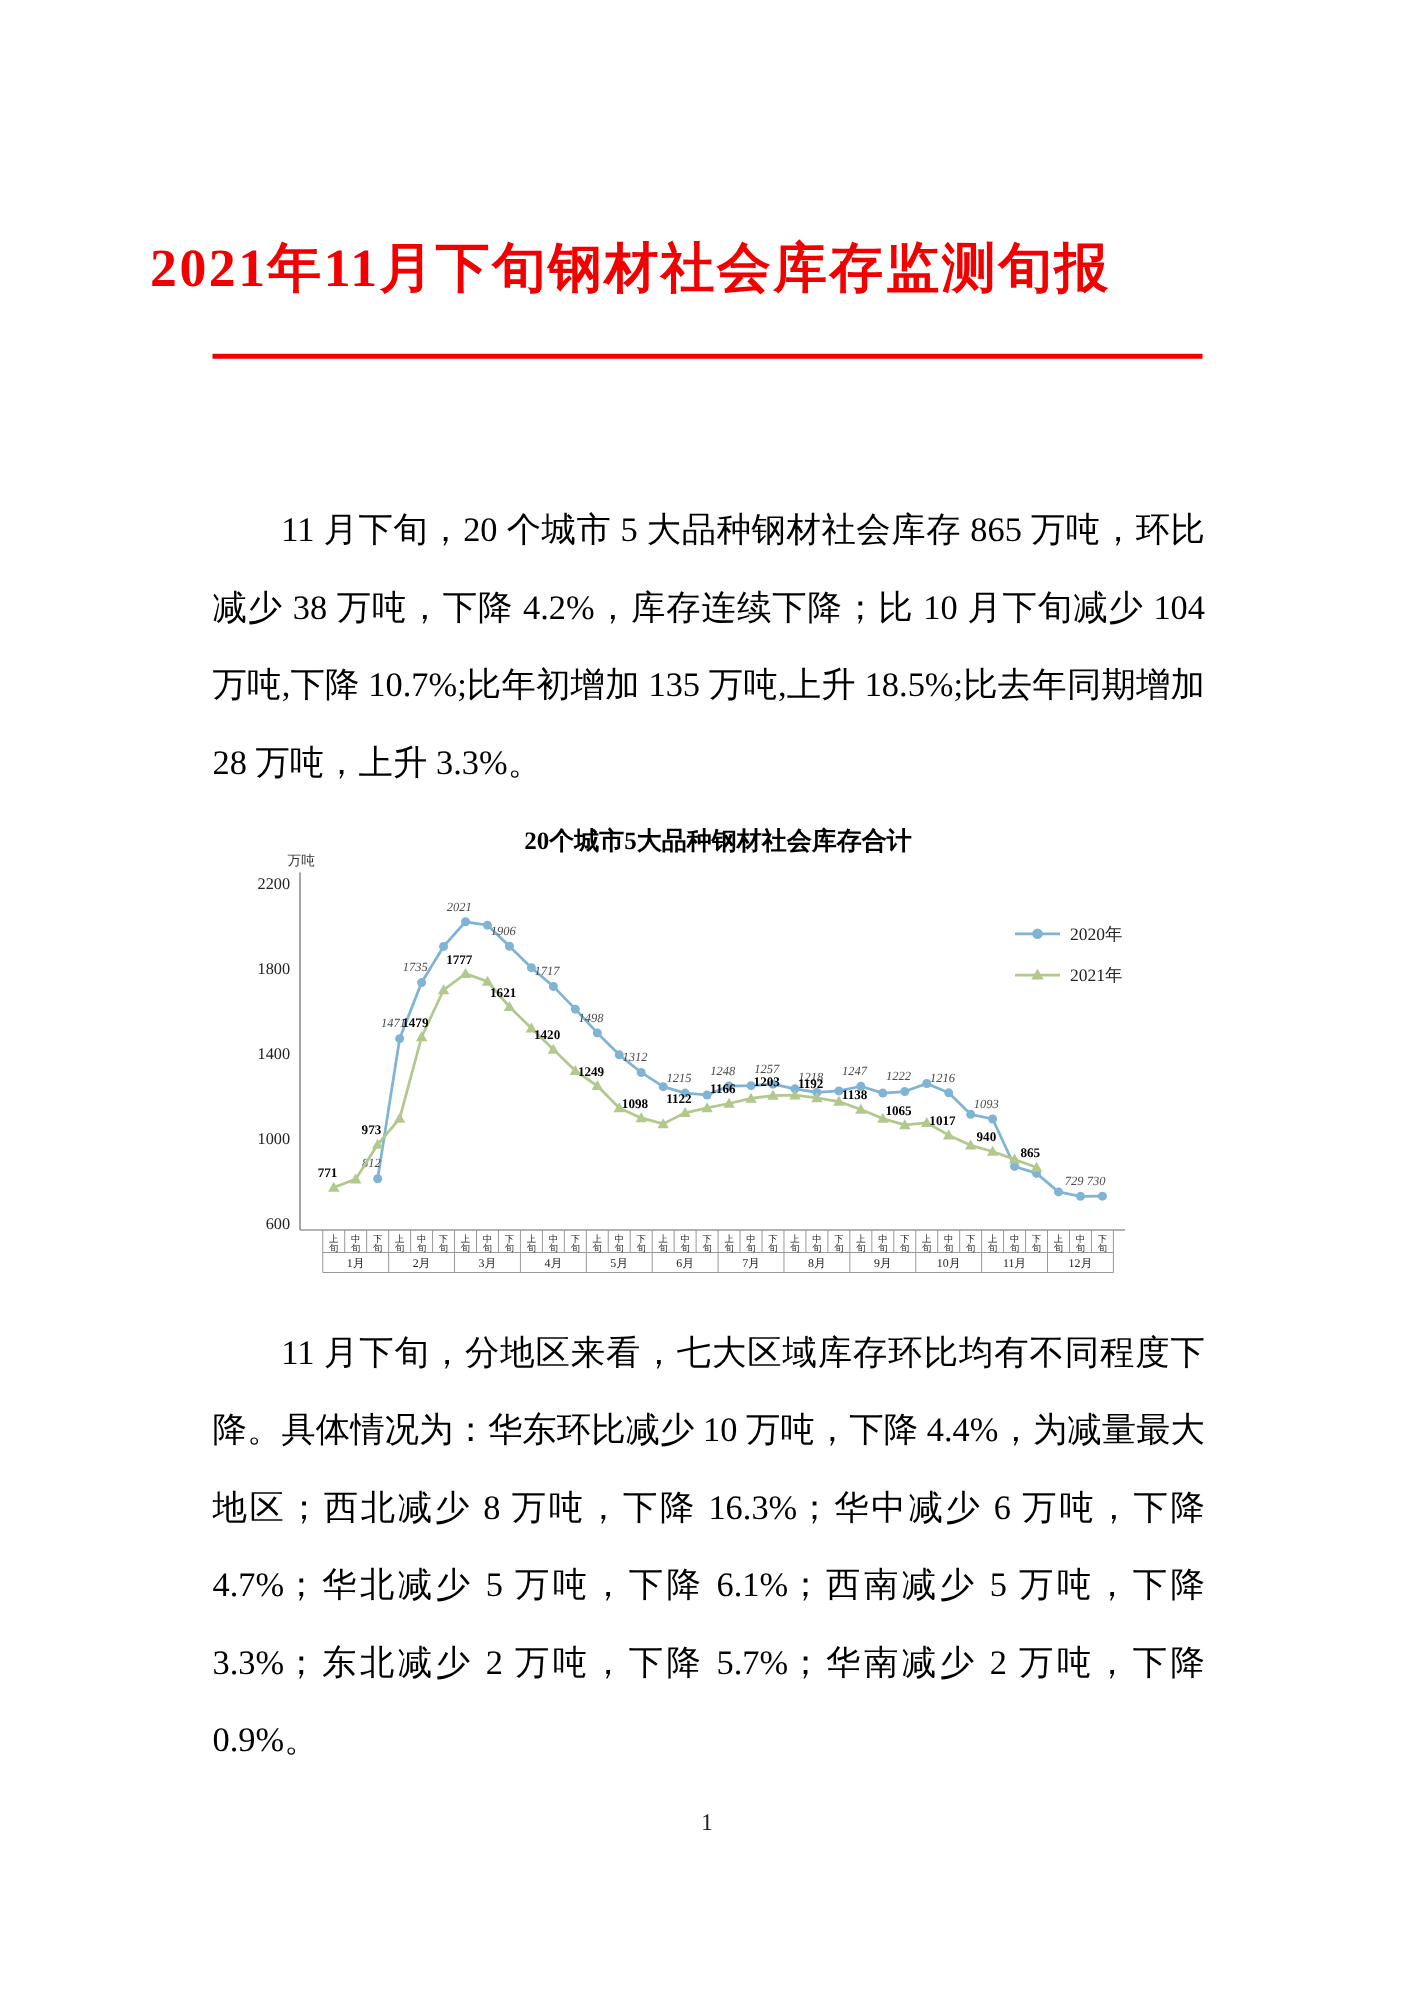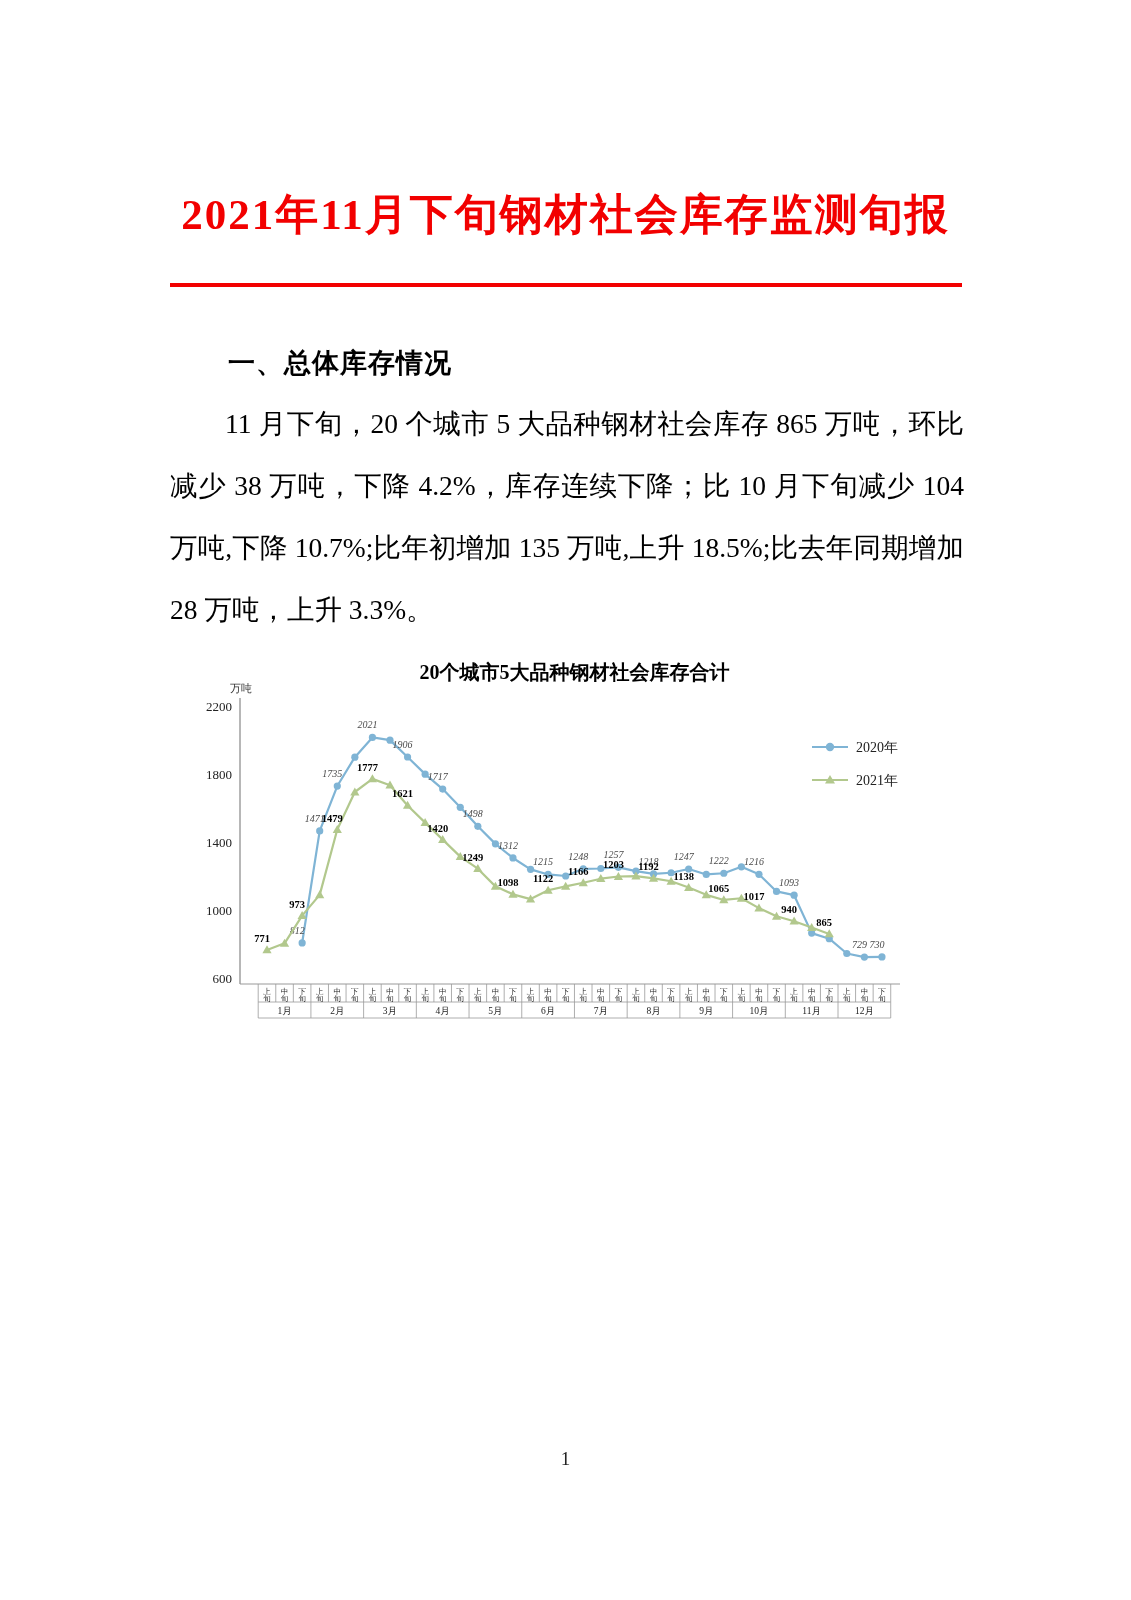--- a/index.html
+++ b/index.html
@@ -7,21 +7,21 @@
     position:relative;
     width:1131px;height:1600px;
     margin:0 auto;
     background:#ffffff;
     font-family:"Liberation Serif","DejaVu Serif",serif;
     color:#111;
     overflow:hidden;
   }
   .doc-title{
     position:absolute;left:120px;top:186px;width:891px;
-    text-align:center;
+    text-align:left;
     font-size:43px;font-weight:700;letter-spacing:2px;
     color:#f20000;
     white-space:nowrap;
   }
   .title-rule{
     position:absolute;left:170px;top:283px;width:792px;height:4px;
     background:#f20000;
   }
   .section-heading{
     position:absolute;left:228px;top:345px;
@@ -47,21 +47,20 @@
   }
 </style>
 </head>
 <body>
 
 <div class="page">
 
   <div class="doc-title">2021年11月下旬钢材社会库存监测旬报</div>
   <div class="title-rule"></div>
 
-  <div class="section-heading">一、总体库存情况</div>
 
   <div id="par1" class="body-par">11 月下旬，20 个城市 5 大品种钢材社会库存 865 万吨，环比减少 38 万吨，下降 4.2%，库存连续下降；比 10 月下旬减少 104 万吨,下降 10.7%;比年初增加 135 万吨,上升 18.5%;比去年同期增加 28 万吨，上升 3.3%。</div>
 
   <div class="chart-wrap">
     <svg id="chart-svg" width="800" height="380" viewBox="0 0 800 380">
         <text x="402.45000000000005" y="27" text-anchor="middle" font-size="20" font-weight="bold" font-family="&quot;Liberation Serif&quot;,&quot;DejaVu Serif&quot;,serif" fill="#000">20个城市5大品种钢材社会库存合计</text>
         <text x="58" y="40" text-anchor="start" font-size="11" font-family="&quot;Liberation Serif&quot;,&quot;DejaVu Serif&quot;,serif" fill="#333">万吨</text>
         <text x="60" y="331" text-anchor="end" font-size="13" font-family="&quot;Liberation Serif&quot;,&quot;DejaVu Serif&quot;,serif" fill="#222">600</text>
         <text x="60" y="263" text-anchor="end" font-size="13" font-family="&quot;Liberation Serif&quot;,&quot;DejaVu Serif&quot;,serif" fill="#222">1000</text>
         <text x="60" y="195" text-anchor="end" font-size="13" font-family="&quot;Liberation Serif&quot;,&quot;DejaVu Serif&quot;,serif" fill="#222">1400</text>
@@ -298,16 +297,17 @@
         <text x="652.24" y="273.95" text-anchor="middle" font-size="10.5" font-style="normal" font-weight="bold" font-family="&quot;Liberation Serif&quot;,&quot;DejaVu Serif&quot;,serif" fill="#000000">865</text>
         <line x1="640" y1="95" x2="676" y2="95" stroke="#7fb4d5" stroke-width="2.2"></line>
         <circle cx="658" cy="95" r="4.2" fill="#7fb4d5"></circle>
         <text x="684" y="100" font-size="14" font-family="&quot;Liberation Serif&quot;,&quot;DejaVu Serif&quot;,serif" fill="#222">2020年</text>
         <line x1="640" y1="128" x2="676" y2="128" stroke="#b2c88d" stroke-width="2.2"></line>
         <path d="M 658 123 L 663 131.5 L 653 131.5 Z" fill="#b2c88d"></path>
         <text x="684" y="133" font-size="14" font-family="&quot;Liberation Serif&quot;,&quot;DejaVu Serif&quot;,serif" fill="#222">2021年</text>
       </svg>
   </div>
 
+  <div id="par2" class="body-par">11 月下旬，分地区来看，七大区域库存环比均有不同程度下降。具体情况为：华东环比减少 10 万吨，下降 4.4%，为减量最大地区；西北减少 8 万吨，下降 16.3%；华中减少 6 万吨，下降 4.7%；华北减少 5 万吨，下降 6.1%；西南减少 5 万吨，下降 3.3%；东北减少 2 万吨，下降 5.7%；华南减少 2 万吨，下降 0.9%。</div>
 
   <div class="page-number">1</div>
 
 </div>
 
 </body></html>

